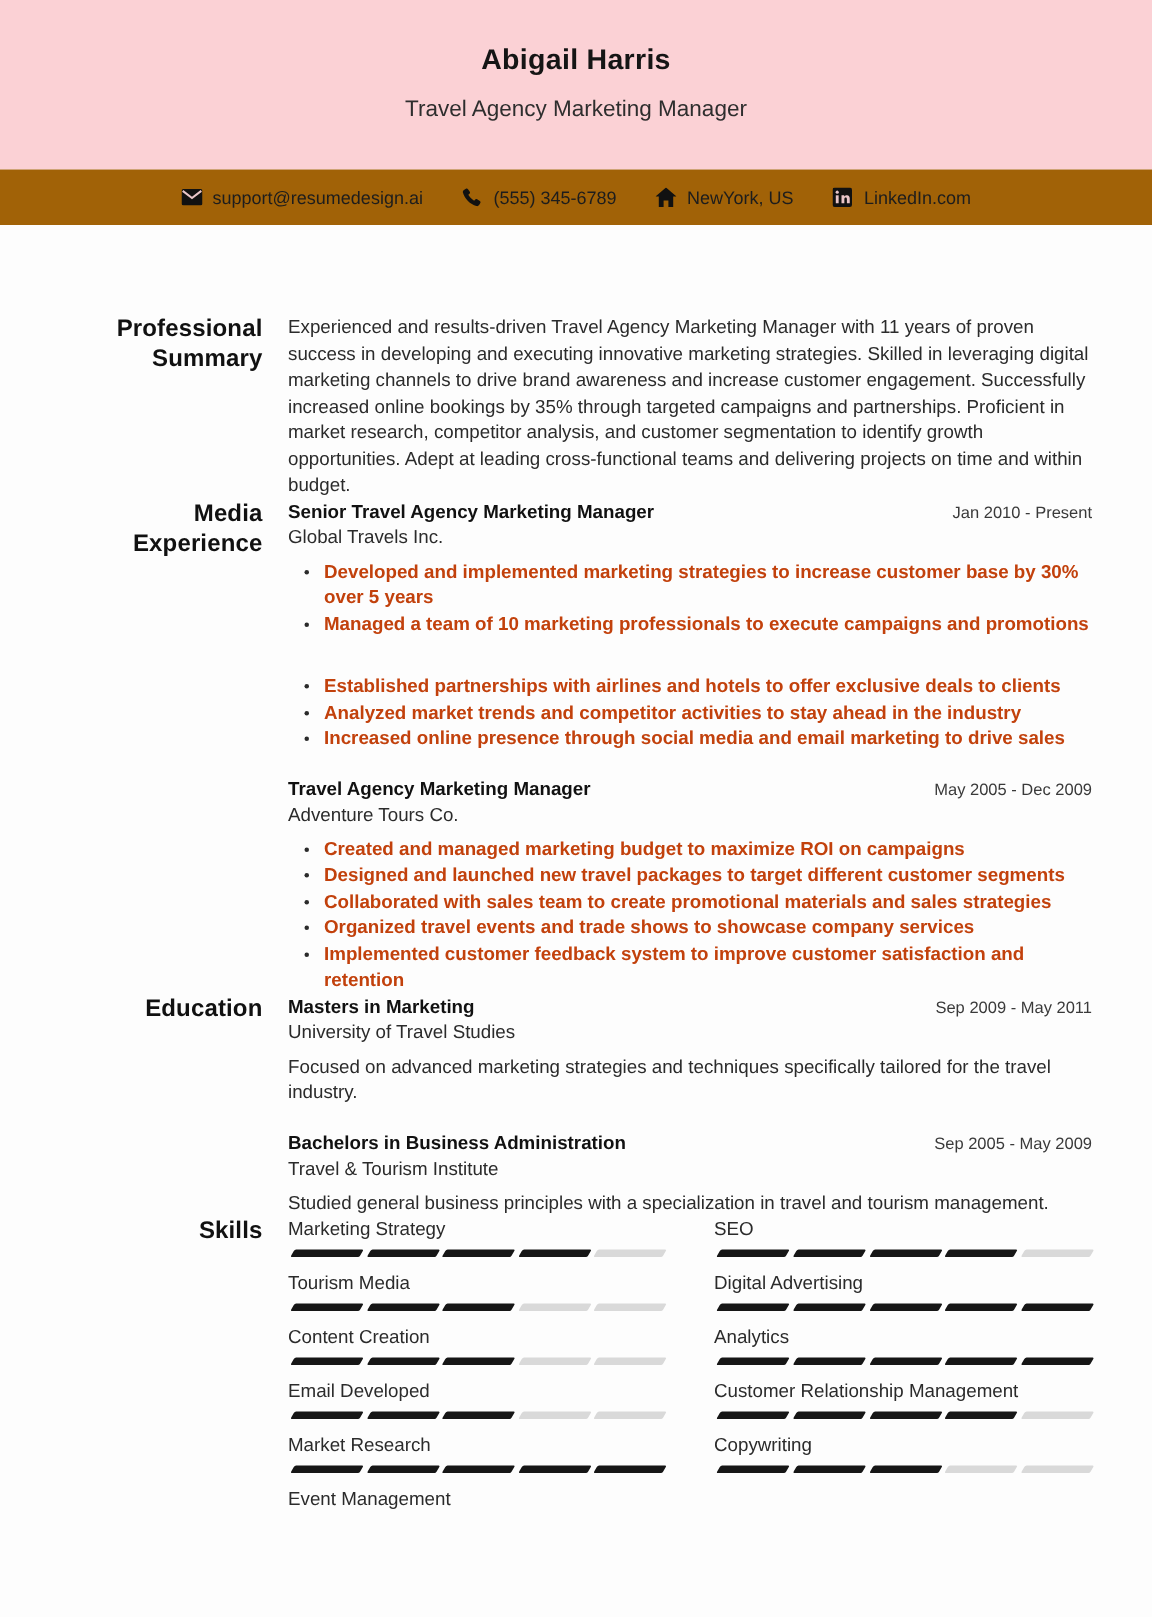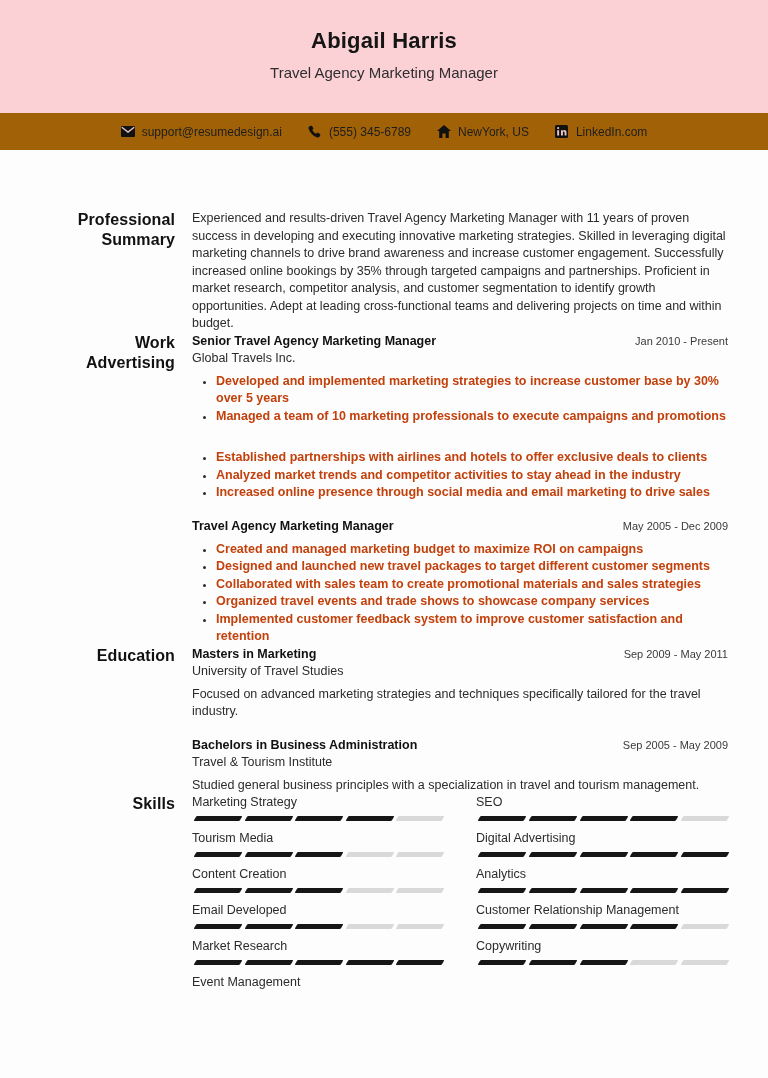--- a/index.html
+++ b/index.html
@@ -17,21 +17,21 @@
   }
 
   
   .header {
     background: #fbd1d5;
     text-align: center;
     padding-top: 24px;
     height: 113px;
   }
   .name {
-    font-size: 22px;
+    font-size: 19px;
     font-weight: 700;
     letter-spacing: 0.2px;
     color: #151515;
     line-height: 34px;
   }
   .job-title {
     font-size: 15px;
     font-weight: 400;
     color: #2e2e2e;
     margin-top: 6px;
@@ -211,21 +211,21 @@
 </div>
 
   <div class="resume-body">
 
     <div class="section sec-summary">
       <div class="section-label">Professional Summary</div>
       <div class="summary-text">Experienced and results-driven Travel Agency Marketing Manager with 11 years of proven success in developing and executing innovative marketing strategies. Skilled in leveraging digital marketing channels to drive brand awareness and increase customer engagement. Successfully increased online bookings by 35% through targeted campaigns and partnerships. Proficient in market research, competitor analysis, and customer segmentation to identify growth opportunities. Adept at leading cross-functional teams and delivering projects on time and within budget.</div>
     </div>
 
     <div class="section sec-experience">
-      <div class="section-label">Work Advertising</div>
+      <div class="section-label">Media Experience</div>
       <div id="jobs-container">
   <div class="entry">
     <div class="entry-head">
       <span class="entry-title">Senior Travel Agency Marketing Manager</span>
       <span class="entry-date">Jan 2010 - Present</span>
     </div>
     <div class="entry-org">Global Travels Inc.</div>
   <ul class="bullet-group">
               <li>Developed and implemented marketing strategies to increase customer base by 30% over 5 years</li>
               <li>Managed a team of 10 marketing professionals to execute campaigns and promotions</li>
@@ -235,20 +235,21 @@
               <li>Analyzed market trends and competitor activities to stay ahead in the industry</li>
               <li>Increased online presence through social media and email marketing to drive sales</li>
             </ul>
           </div>
 
   <div class="entry">
     <div class="entry-head">
       <span class="entry-title">Travel Agency Marketing Manager</span>
       <span class="entry-date">May 2005 - Dec 2009</span>
     </div>
+    <div class="entry-org">Adventure Tours Co.</div>
   <ul class="bullet-group">
               <li>Created and managed marketing budget to maximize ROI on campaigns</li>
               <li>Designed and launched new travel packages to target different customer segments</li>
               <li>Collaborated with sales team to create promotional materials and sales strategies</li>
               <li>Organized travel events and trade shows to showcase company services</li>
               <li>Implemented customer feedback system to improve customer satisfaction and retention</li>
             </ul>
           </div>
 </div>
     </div>

